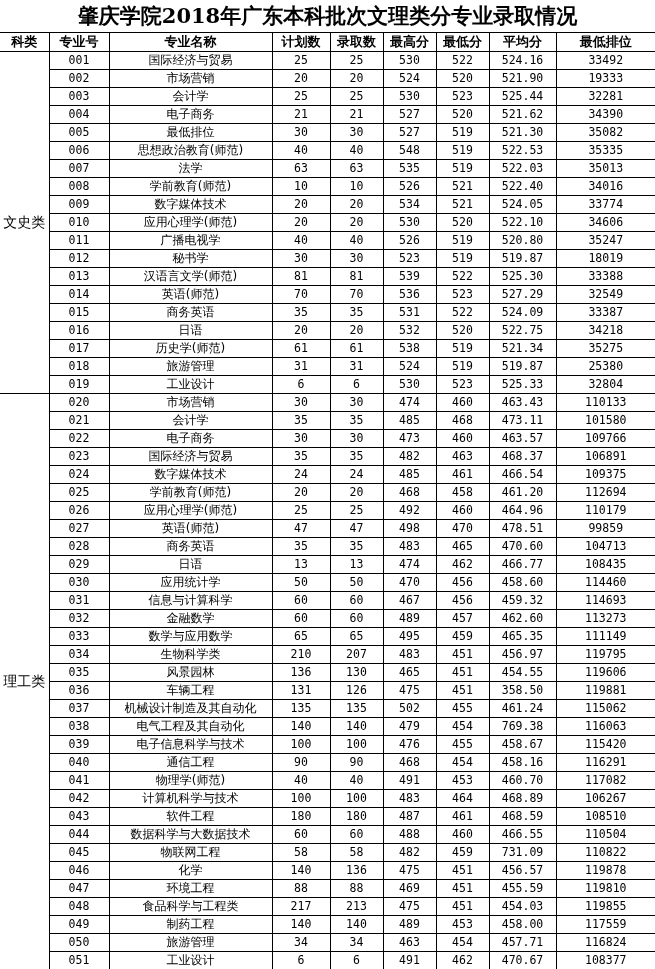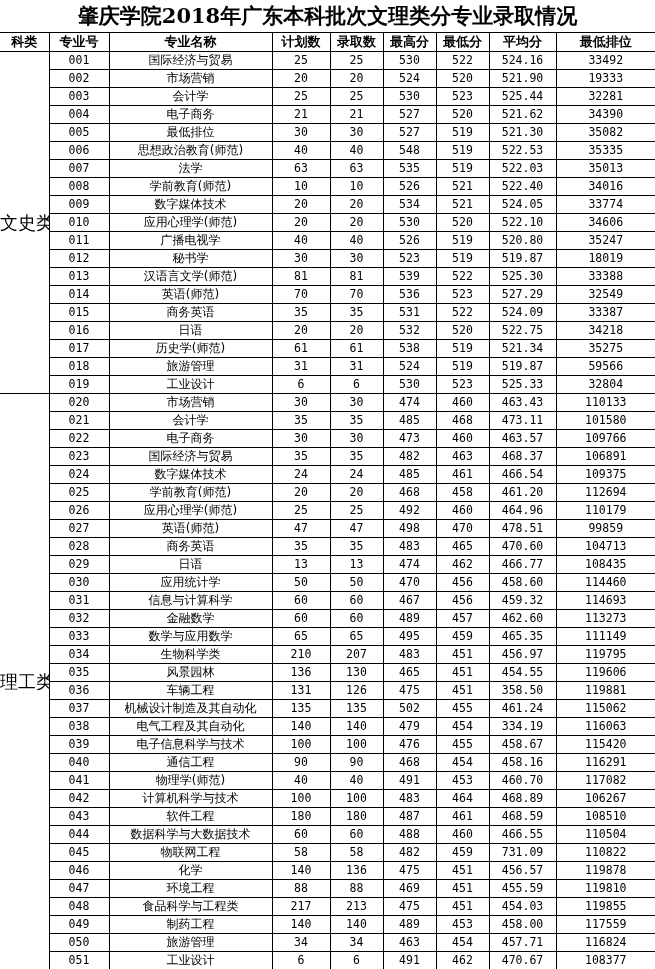--- a/index.html
+++ b/index.html
@@ -13,21 +13,21 @@
     border-collapse: collapse; table-layout: fixed; width: 655px;
     font-size: 12px;
   }
   th, td {
     border: 1px solid #000; padding: 0; text-align: center; vertical-align: middle;
     white-space: nowrap; overflow: hidden;
   }
   th { height: 17px; font-weight: bold; font-size: 13px; font-family: "DejaVu Sans", sans-serif; }
   td { height: 17px; line-height: 17px; }
   td.num { font-family: "DejaVu Sans Mono", monospace; font-size: 11.5px; }
-  td.cat { font-size: 18px; border-left: none; }
+  td.cat { font-size: 14px; border-left: none; font-family: Liberation Serif, serif; }
   th.first { border-left: none; }
   th.last, td.last { border-right: none; }
 </style>
 </head>
 <body>
 
 <div class="title">肇庆学院2018年广东本科批次文理类分专业录取情况</div>
 
 <table>
   <colgroup>
@@ -227,21 +227,21 @@
         <td class="num last">35275</td>
       </tr>
       <tr>
         <td class="num">018</td>
         <td>旅游管理</td>
         <td class="num">31</td>
         <td class="num">31</td>
         <td class="num">524</td>
         <td class="num">519</td>
         <td class="num">519.87</td>
-        <td class="num last">59566</td>
+        <td class="num last">25380</td>
       </tr>
       <tr>
         <td class="num">019</td>
         <td>工业设计</td>
         <td class="num">6</td>
         <td class="num">6</td>
         <td class="num">530</td>
         <td class="num">523</td>
         <td class="num">525.33</td>
         <td class="num last">32804</td>
@@ -427,21 +427,21 @@
         <td class="num">461.24</td>
         <td class="num last">115062</td>
       </tr>
       <tr>
         <td class="num">038</td>
         <td>电气工程及其自动化</td>
         <td class="num">140</td>
         <td class="num">140</td>
         <td class="num">479</td>
         <td class="num">454</td>
-        <td class="num">334.19</td>
+        <td class="num">769.38</td>
         <td class="num last">116063</td>
       </tr>
       <tr>
         <td class="num">039</td>
         <td>电子信息科学与技术</td>
         <td class="num">100</td>
         <td class="num">100</td>
         <td class="num">476</td>
         <td class="num">455</td>
         <td class="num">458.67</td>

